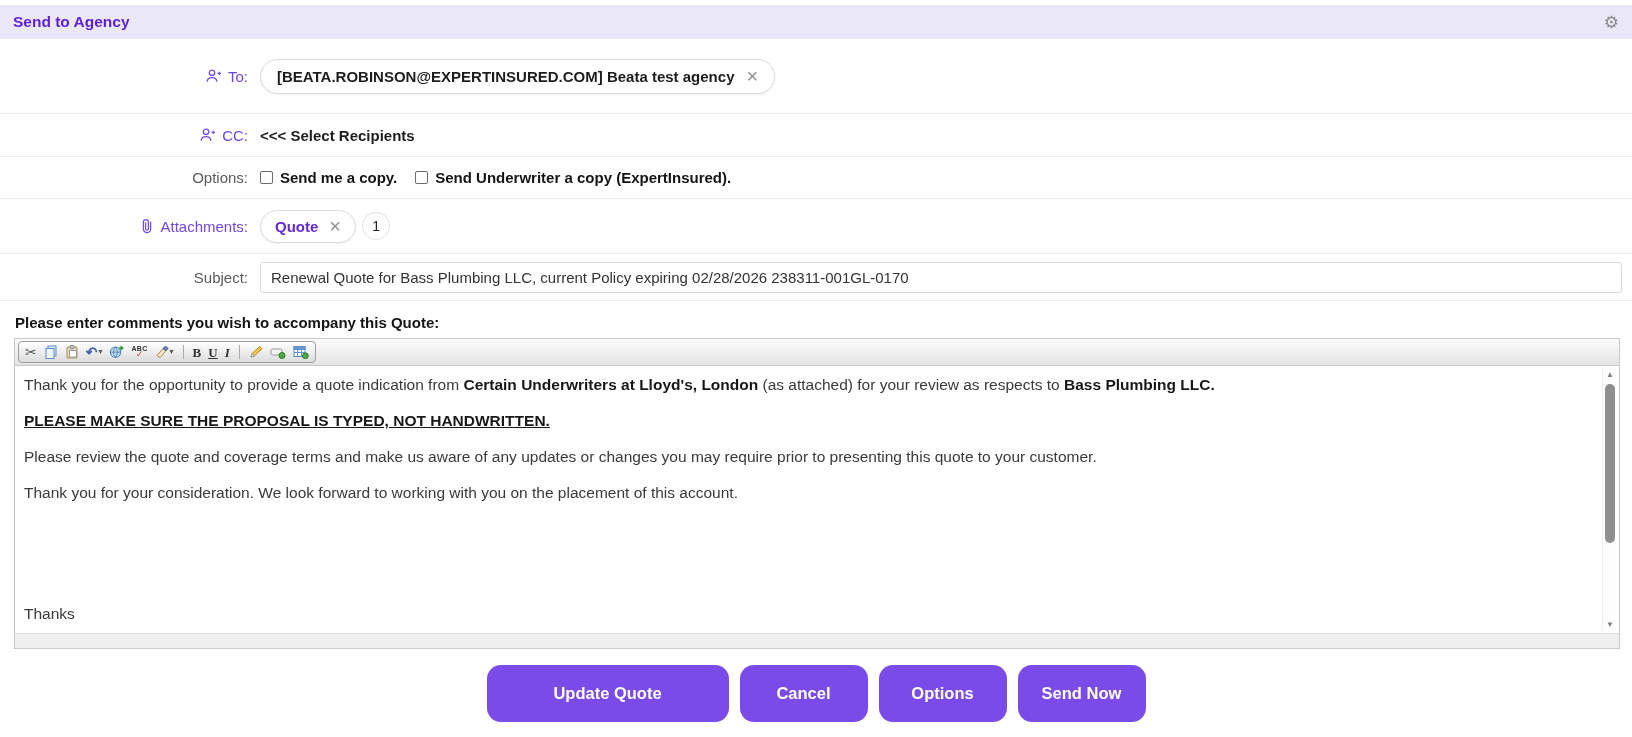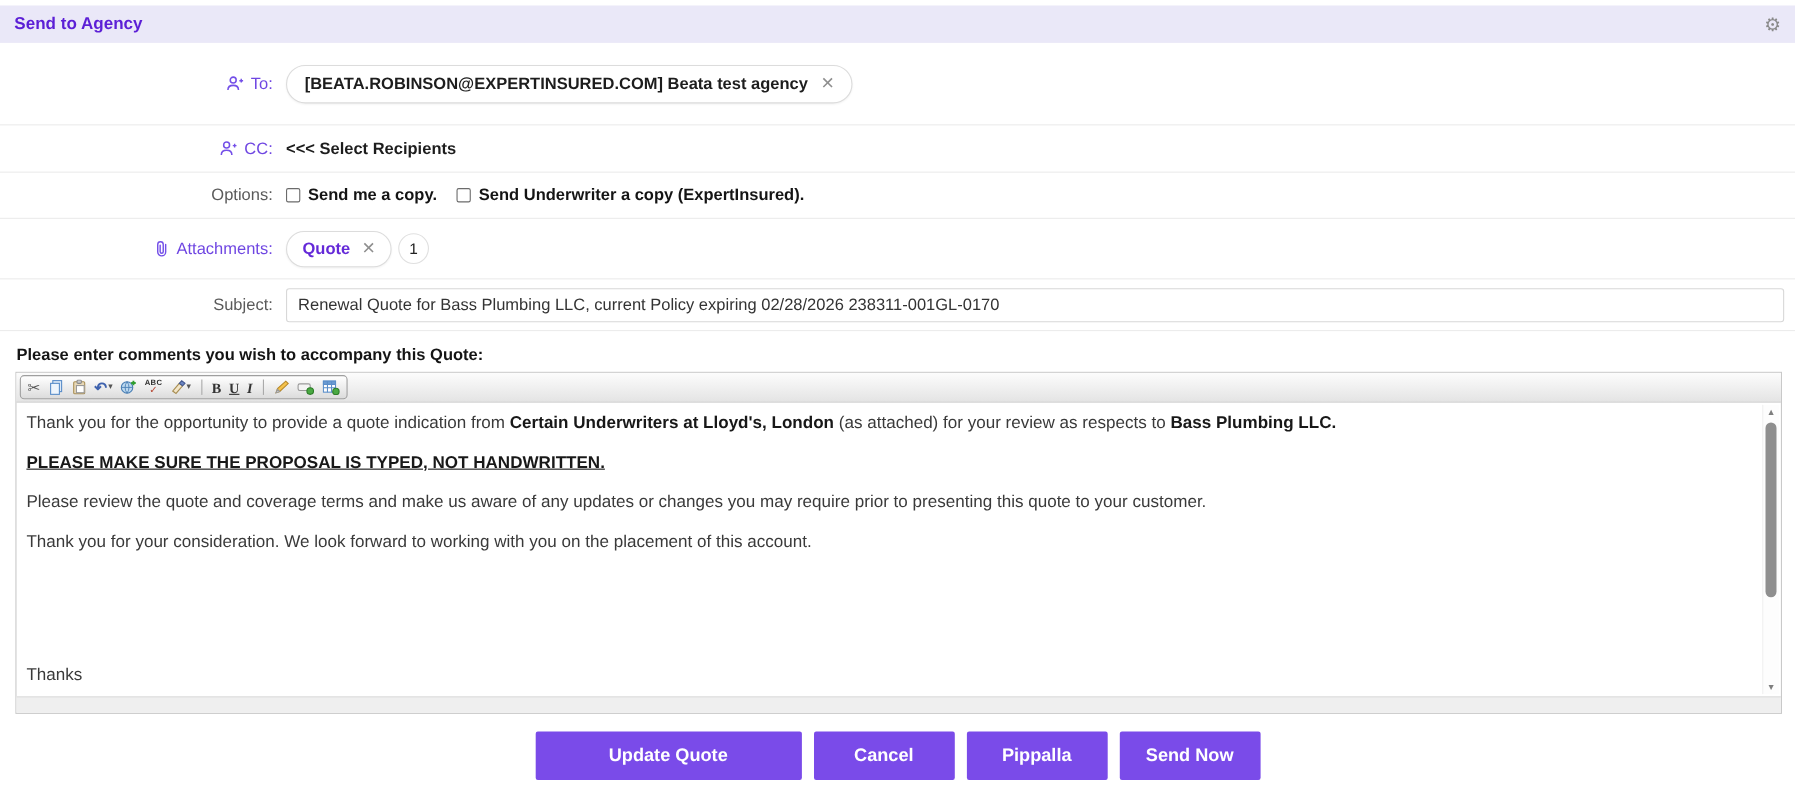--- a/index.html
+++ b/index.html
@@ -125,22 +125,22 @@
   .sb-thumb { width:10px; height:67%; margin-top:3px; background:#8f8f8f; border-radius:6px; cursor:pointer; }
   .sb-down { margin-top:auto; }
 
   .editor-footer { height:15px; background:#efefef; border-top:1px solid #ddd; }
 
   
   .btn-row {
     margin-top:16px; display:flex; justify-content:center; gap:11px;
   }
   .btn {
-    background:#7a4be9; color:#fff; border:none; border-radius:2px;
-    height:44px; font-weight:bold; font-size:16.5px; cursor:pointer;
+    background:#7a4be9; color:#fff; border:none; border-radius:14px;
+    height:57px; font-weight:bold; font-size:16.5px; cursor:pointer;
     font-family:"Liberation Sans", sans-serif; padding:0 24px;
   }
   .btn-wide { min-width:242px; }
   .btn-md { min-width:128px; }
 
   svg { display:block; }
 </style>
 </head>
 <body>
 
@@ -313,15 +313,15 @@
       <span class="sb-arrow sb-down">▼</span>
     </div>
   </div>
 
   <div class="editor-footer"></div>
 </div>
 
 <div class="btn-row">
   <button class="btn btn-wide">Update Quote</button>
   <button class="btn btn-md">Cancel</button>
-  <button class="btn btn-md">Pippalla</button>
+  <button class="btn btn-md">Options</button>
   <button class="btn btn-md">Send Now</button>
 </div>
 
 </body></html>

